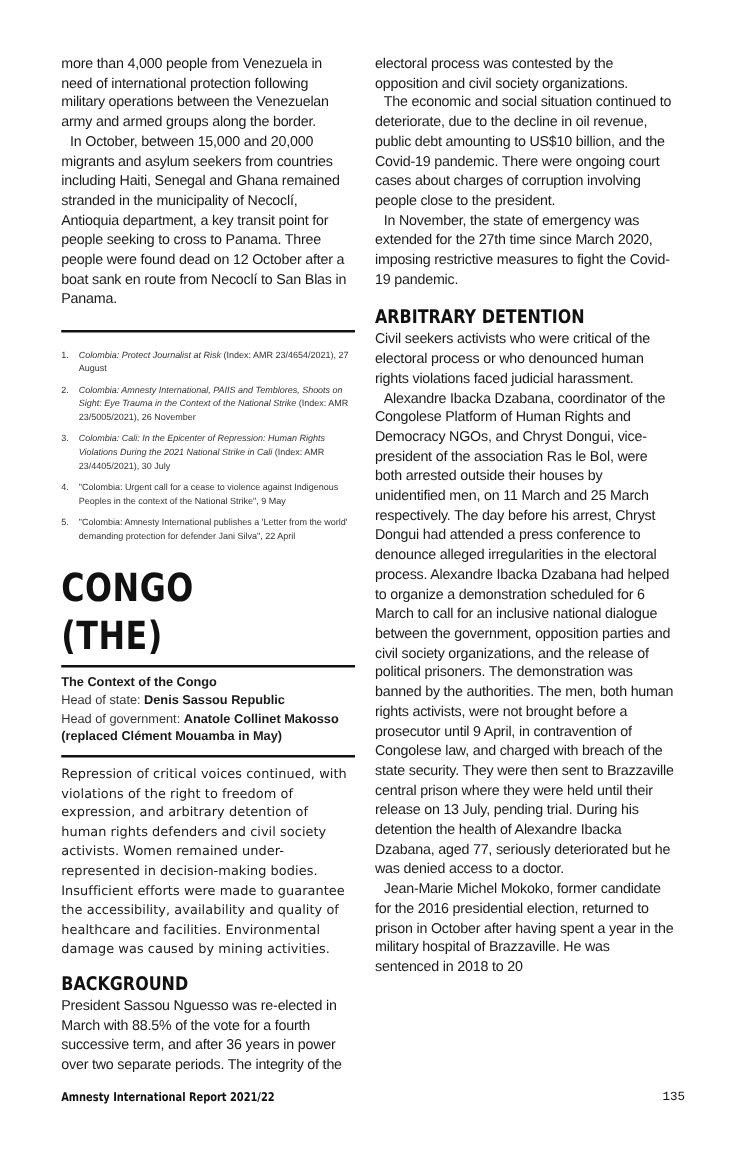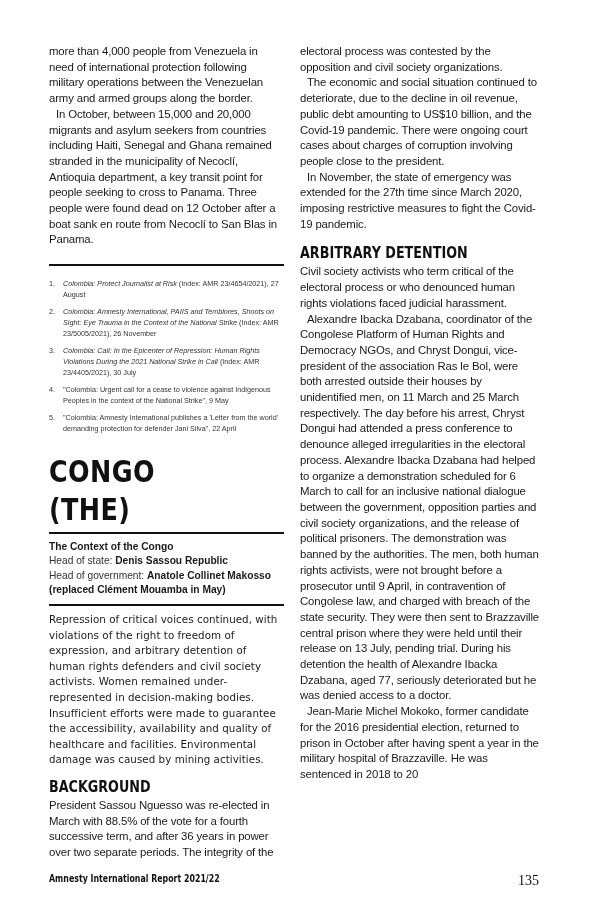--- a/index.html
+++ b/index.html
@@ -24,22 +24,22 @@
   .facts { margin-top:6px; font-size:10.2px; line-height:14.2px; }
   .facts .lbl { color:#333; }
   .facts b { font-weight:bold; }
   .facts-title { font-weight:bold; }
   .facts-rule { margin-top:7px; margin-bottom:6px; }
   .summary { font-family:"DejaVu Sans", sans-serif; font-size:10.3px; line-height:15.6px; letter-spacing:0.05px; margin:0; }
   h2.section { margin:10px 0 1px 0; font-family:"DejaVu Sans", sans-serif; font-weight:bold;
                font-size:15px; line-height:19px; transform:scaleX(0.85); transform-origin:left; color:#111; }
   .footer-left { position:absolute; left:49px; top:873px; font-family:"DejaVu Sans", sans-serif; font-weight:bold;
                  font-size:9.6px; transform:scaleX(0.82); transform-origin:left; color:#111; }
-  .footer-right { position:absolute; left:518px; top:873px; font-family:Liberation Serif, serif;
-                  font-size:14px; color:#111; }
+  .footer-right { position:absolute; left:530px; top:873px; font-family:Liberation Mono, monospace;
+                  font-size:10px; color:#111; }
 </style>
 </head>
 <body>
 
 <div class="page">
 
   <div class="col col-left">
     <p class="body">more than 4,000 people from Venezuela in need of international protection following military operations between the Venezuelan army and armed groups along the border.</p>
     <p class="body indent">In October, between 15,000 and 20,000 migrants and asylum seekers from countries including Haiti, Senegal and Ghana remained stranded in the municipality of Necoclí, Antioquia department, a key transit point for people seeking to cross to Panama. Three people were found dead on 12 October after a boat sank en route from Necoclí to San Blas in Panama.</p>
 
@@ -88,20 +88,20 @@
     <h2 class="section">BACKGROUND</h2>
     <p class="body">President Sassou Nguesso was re-elected in March with 88.5% of the vote for a fourth successive term, and after 36 years in power over two separate periods. The integrity of the</p>
   </div>
 
   <div class="col col-right">
     <p class="body">electoral process was contested by the opposition and civil society organizations.</p>
     <p class="body indent">The economic and social situation continued to deteriorate, due to the decline in oil revenue, public debt amounting to US$10 billion, and the Covid-19 pandemic. There were ongoing court cases about charges of corruption involving people close to the president.</p>
     <p class="body indent">In November, the state of emergency was extended for the 27th time since March 2020, imposing restrictive measures to fight the Covid-19 pandemic.</p>
 
     <h2 class="section" style="margin-top:12px;">ARBITRARY DETENTION</h2>
-    <p class="body">Civil society activists who term critical of the electoral process or who denounced human rights violations faced judicial harassment.</p>
+    <p class="body">Civil seekers activists who were critical of the electoral process or who denounced human rights violations faced judicial harassment.</p>
     <p class="body indent">Alexandre Ibacka Dzabana, coordinator of the Congolese Platform of Human Rights and Democracy NGOs, and Chryst Dongui, vice-president of the association Ras le Bol, were both arrested outside their houses by unidentified men, on 11 March and 25 March respectively. The day before his arrest, Chryst Dongui had attended a press conference to denounce alleged irregularities in the electoral process. Alexandre Ibacka Dzabana had helped to organize a demonstration scheduled for 6 March to call for an inclusive national dialogue between the government, opposition parties and civil society organizations, and the release of political prisoners. The demonstration was banned by the authorities. The men, both human rights activists, were not brought before a prosecutor until 9 April, in contravention of Congolese law, and charged with breach of the state security. They were then sent to Brazzaville central prison where they were held until their release on 13 July, pending trial. During his detention the health of Alexandre Ibacka Dzabana, aged 77, seriously deteriorated but he was denied access to a doctor.</p>
     <p class="body indent">Jean-Marie Michel Mokoko, former candidate for the 2016 presidential election, returned to prison in October after having spent a year in the military hospital of Brazzaville. He was sentenced in 2018 to 20</p>
   </div>
 
   <div class="footer-left">Amnesty International Report 2021/22</div>
   <div class="footer-right">135</div>
 </div>
 
 </body></html>

